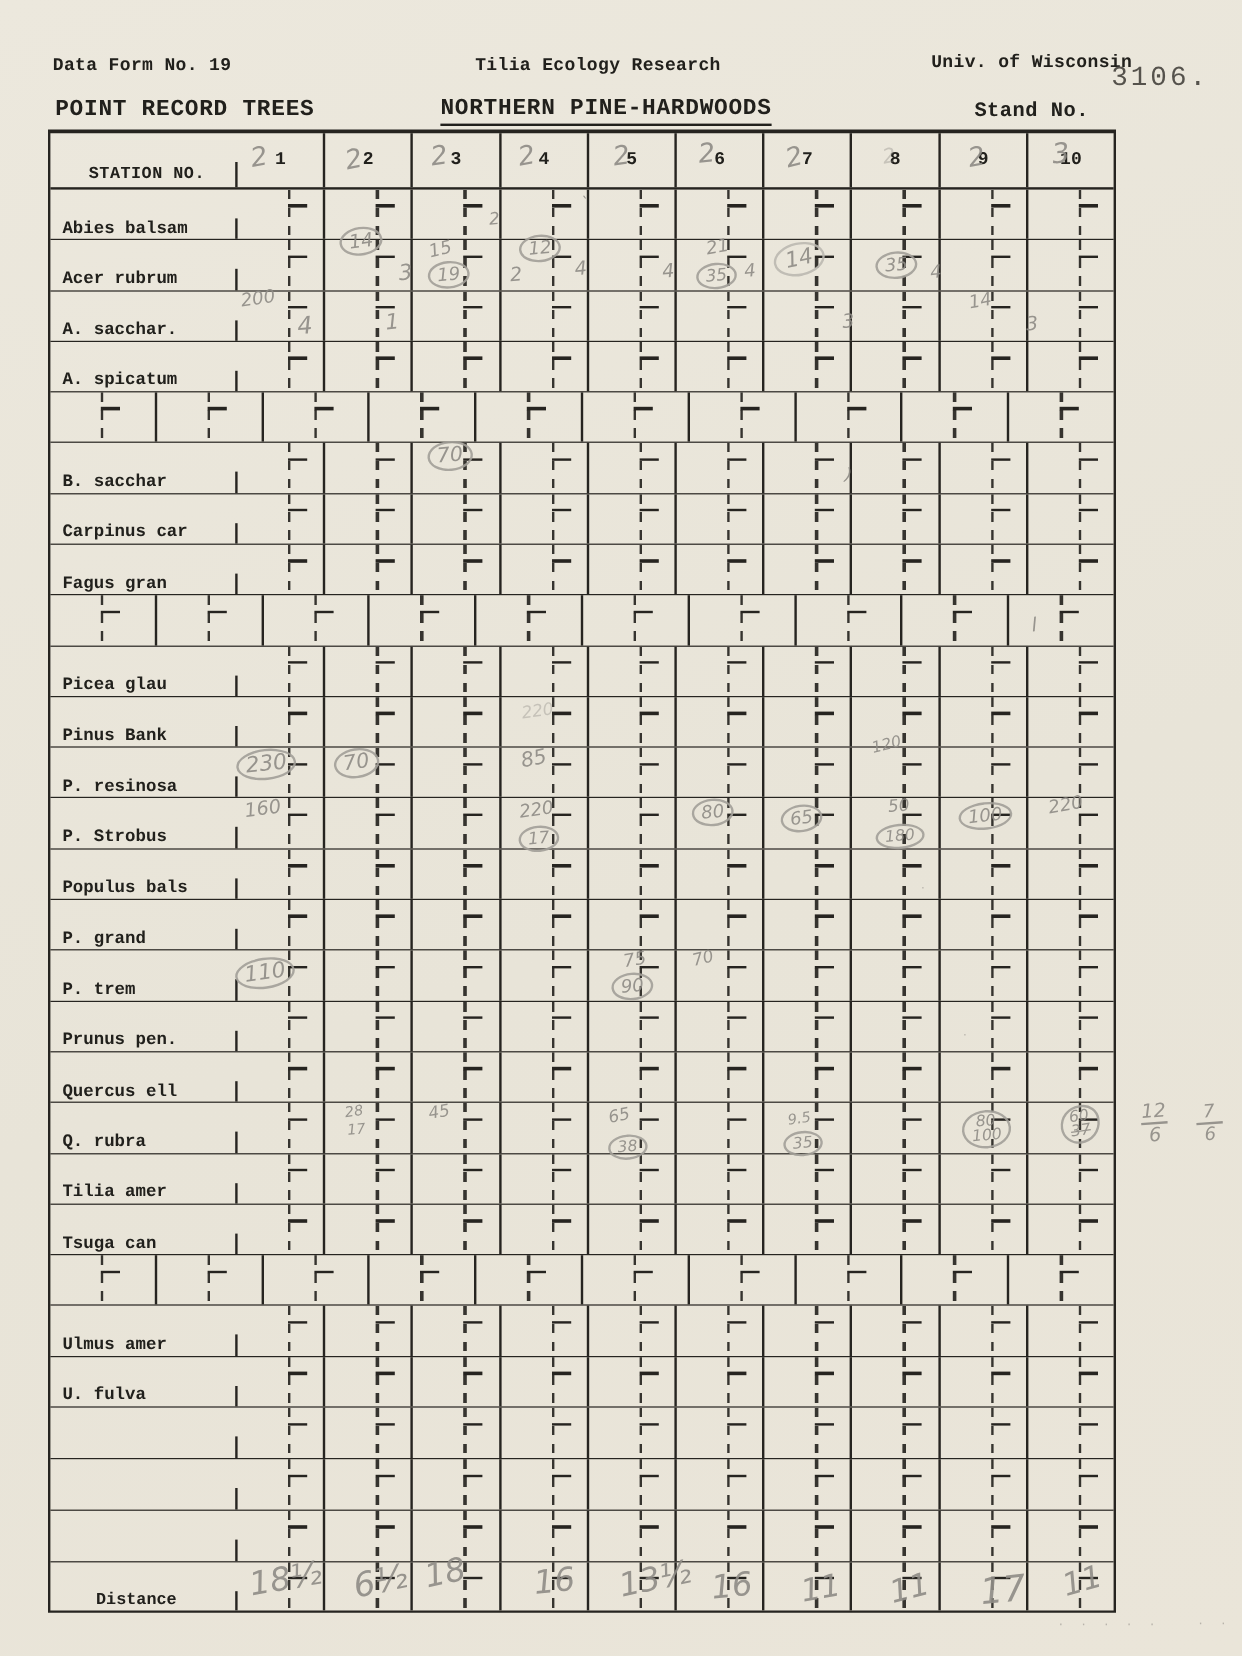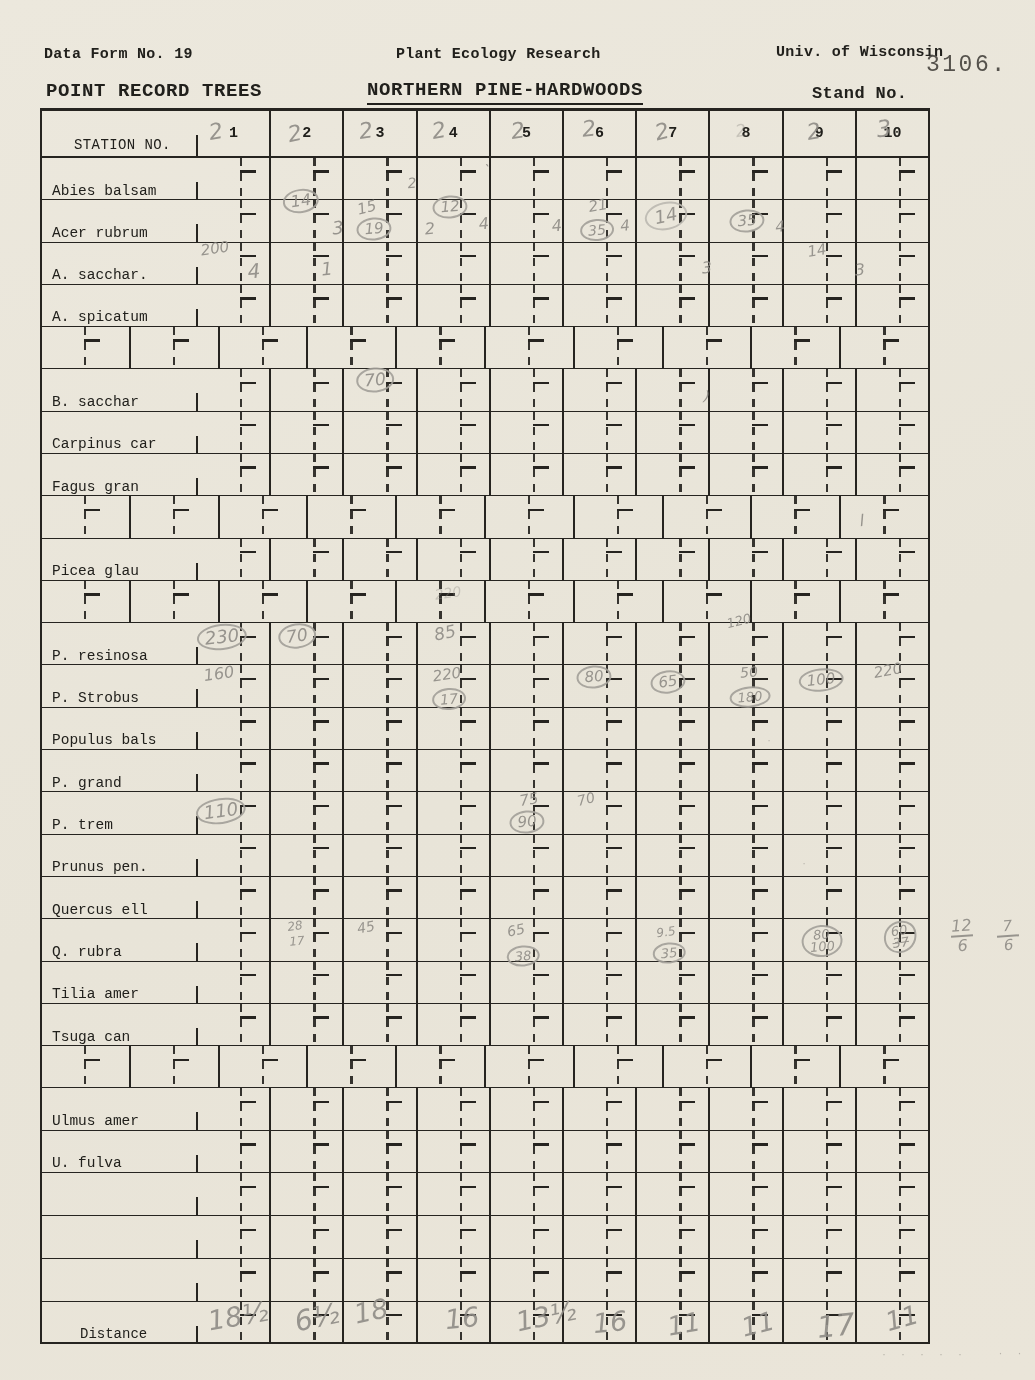--- a/index.html
+++ b/index.html
@@ -25,21 +25,21 @@
     display:flex;flex-direction:column;box-sizing:border-box;
     background:transparent;
   }
   .row{display:flex;border-bottom:1.9px solid var(--line);box-sizing:border-box;}
   .row.hrow{height:47px;border-bottom-width:2.6px;}
   .row.sp{height:42.38px;}
   .row.blank{height:43px;}
   .row.dist{flex:1;border-bottom:none;}
   .cell{box-sizing:border-box;position:relative;}
   .label-cell{width:156px;border-right:2.5px solid var(--line);display:flex;align-items:center;
-    padding-left:10px;font-weight:normal;font-size:14.5px;color:var(--ink);white-space:nowrap;margin-top:24px;}
+    padding-left:10px;font-weight:bold;font-size:14.5px;color:var(--ink);white-space:nowrap;margin-top:24px;}
   .label-cell.head{padding-left:32px;font-size:14px;letter-spacing:.4px;}
   .label-cell.distl{padding-left:38px;font-size:14px;}
   .scell{flex:1;border-right:2px solid var(--line);}
   .scell:last-child{border-right:none;}
   .scell.head{display:flex;align-items:center;justify-content:center;}
   .typed-num{font-weight:bold;font-size:15px;color:var(--ink);}
   .vdash{position:absolute;left:42px;top:0;bottom:0;width:2.4px;
     background:repeating-linear-gradient(180deg,var(--line) 0 8px,transparent 8px 15px);opacity:.92;}
   .htick{position:absolute;left:42px;top:30%;width:16px;height:2.4px;background:var(--line);}
   
@@ -55,21 +55,21 @@
   .frac{display:flex;flex-direction:column;align-items:center;gap:1px;}
   .frac .bar{width:22px;height:0;border-top:2px solid var(--pencil);}
   .dots{letter-spacing:6px;font-style:normal;opacity:.55;}
 </style>
 </head>
 <body>
 
 <div class="paper">
   <div>
     <span class="typed t-sm" style="left:44px;top:46px">Data Form No. 19</span>
-    <span class="typed t-sm" style="left:396px;top:46px">Plant Ecology Research</span>
+    <span class="typed t-sm" style="left:396px;top:46px">Tilia Ecology Research</span>
     <span class="typed t-sm" style="left:776px;top:44px">Univ. of Wisconsin</span>
     <span class="typed t-lg" style="left:46px;top:80px">POINT RECORD TREES</span>
     <span class="typed t-lg underlined" style="left:367px;top:79px">NORTHERN PINE-HARDWOODS</span>
     <span class="typed t-md" style="left:812px;top:84px">Stand No.</span>
     <span class="stand-no" style="left:926px;top:52px">3106.</span>
   </div>
 
   <div class="tbl" id="tbl">
       <div class="row hrow">
         <div class="cell label-cell head">STATION NO.</div>
@@ -526,20 +526,21 @@
         <div class="cell scell">
           <div class="vdash"></div>
           <div class="htick"></div>
         </div>
         <div class="cell scell">
           <div class="vdash"></div>
           <div class="htick"></div>
         </div>
       </div>
       <div class="row sp">
+        <div class="cell label-cell ">Pinus Bank</div>
         <div class="cell scell">
           <div class="vdash"></div>
           <div class="htick"></div>
         </div>
         <div class="cell scell">
           <div class="vdash"></div>
           <div class="htick"></div>
         </div>
         <div class="cell scell">
           <div class="vdash"></div>

